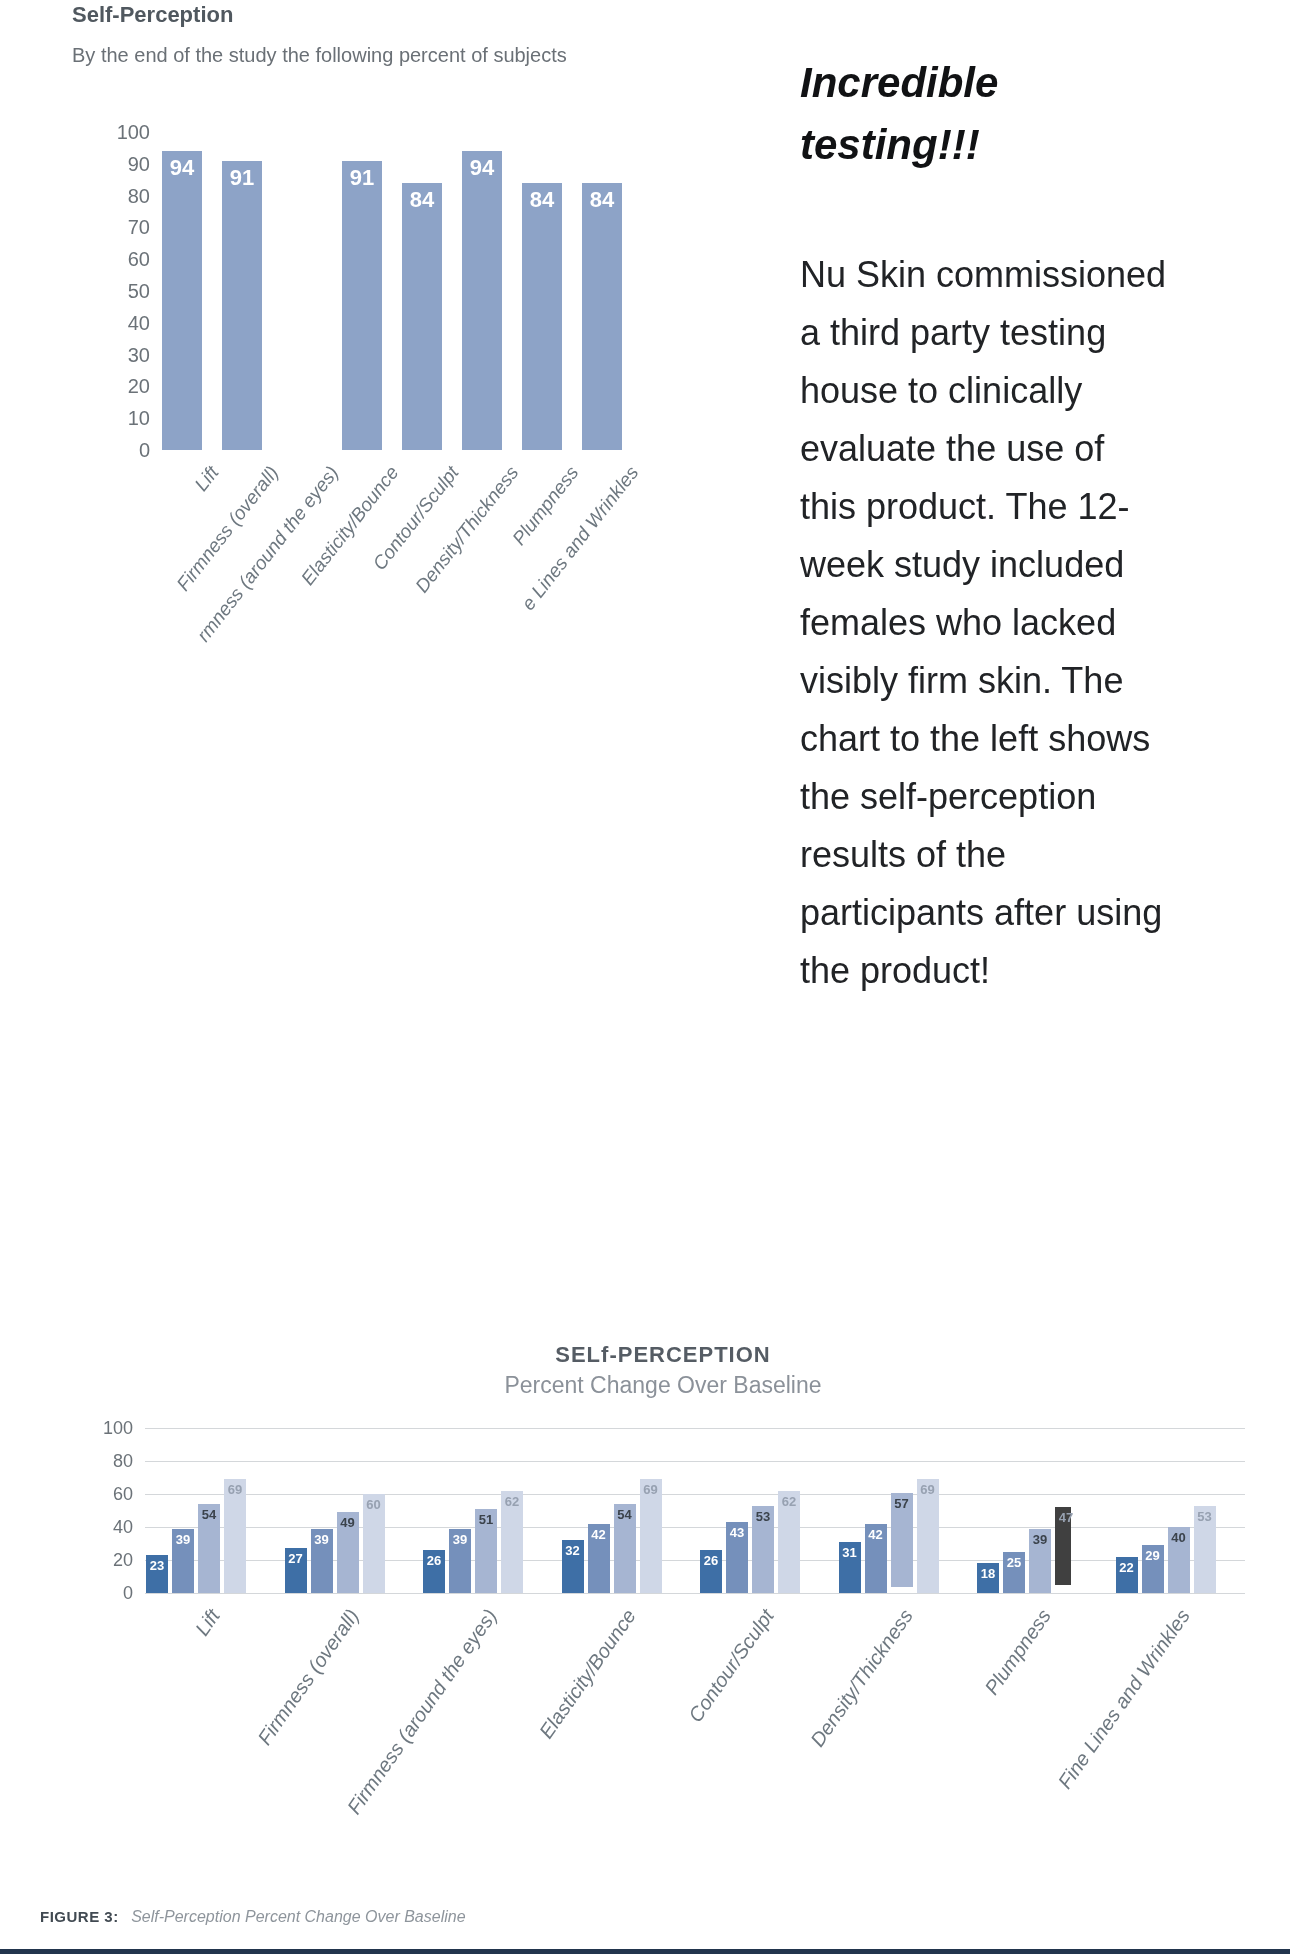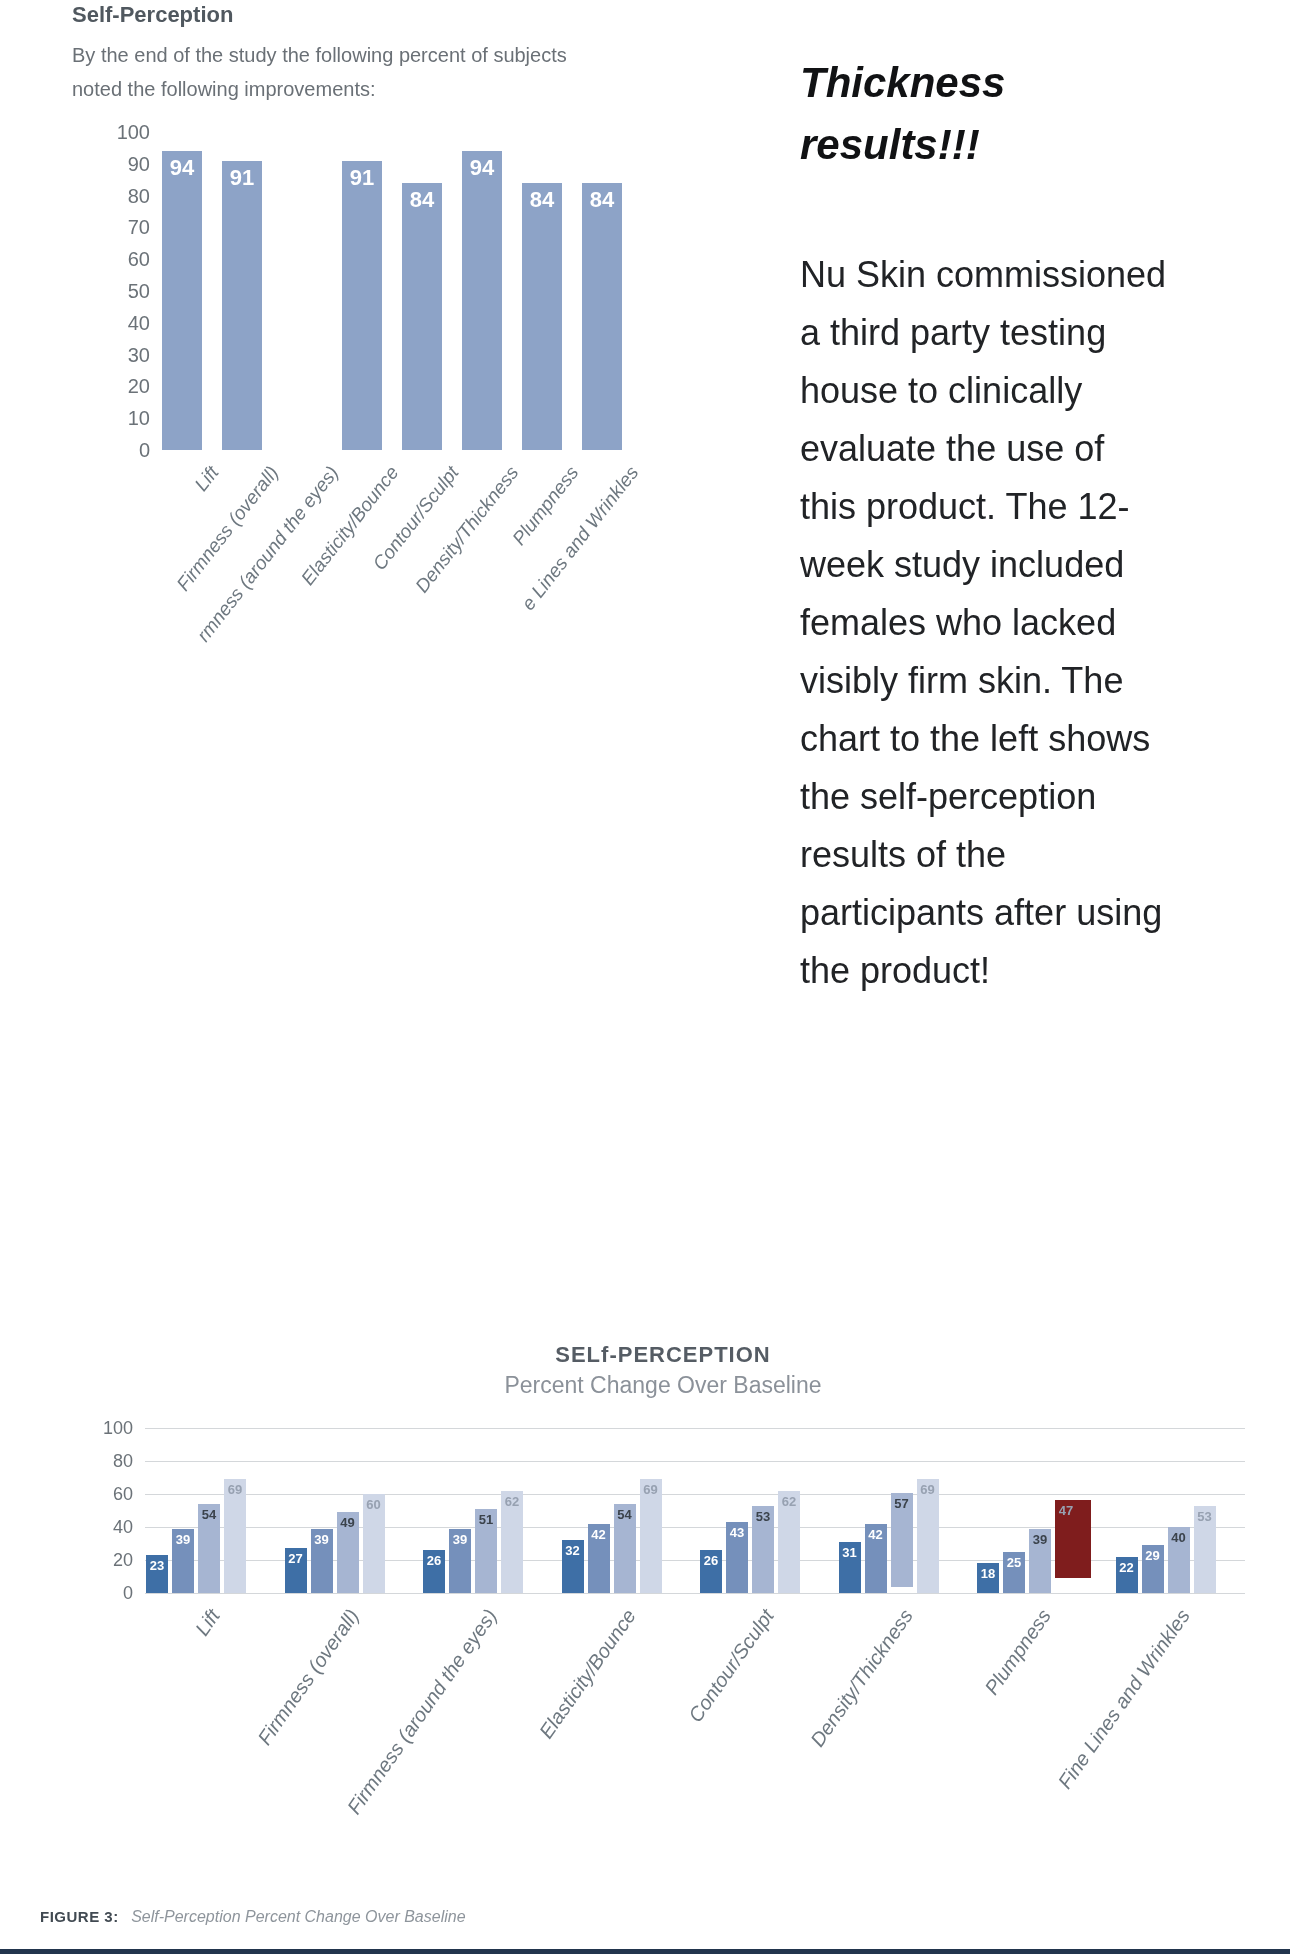--- a/index.html
+++ b/index.html
@@ -63,21 +63,20 @@
 </style>
 </head>
 <body>
 
 <div class="page">
 
   <div class="intro-block">
     <h1 class="study-heading">Self-Perception</h1>
     <p class="study-intro">
       <span>By the end of the study the following percent of subjects</span>
-      <span>noted the following improvements:</span>
     </p>
   </div>
 
   <div class="chart1" id="chart1">
       <div class="c1-ytick" style="top: 321px;">0</div>
       <div class="c1-ytick" style="top: 289.2px; text-align: right;">10</div>
       <div class="c1-ytick" style="top: 257.4px;">20</div>
       <div class="c1-ytick" style="top: 225.6px;">30</div>
       <div class="c1-ytick" style="top: 193.8px;">40</div>
       <div class="c1-ytick" style="top: 162px;">50</div>
@@ -111,21 +110,21 @@
         <div class="c1-val" style="color: rgb(255, 255, 255);">84</div>
       </div>
       <div class="c1-xlab" style="left: 246px; top: 344px;">Plumpness</div>
       <div class="c1-bar" style="left: 512px; top: 64.88px; width: 40px; height: 267.12px; background: rgb(141, 163, 199);">
         <div class="c1-val" style="color: rgb(255, 255, 255);">84</div>
       </div>
       <div class="c1-xlab" style="left: 306px; top: 344px;">e Lines and Wrinkles</div>
     </div>
 
   <div class="aside">
-    <h2 class="aside-headline">Thickness results!!!</h2>
+    <h2 class="aside-headline">Incredible testing!!!</h2>
     <p class="aside-body">Nu Skin commissioned a third party testing house to clinically evaluate the use of this product. The 12-week study included females who lacked visibly firm skin. The chart to the left shows the self-perception results of the participants after using the product!</p>
   </div>
 
   <div class="chart2" id="chart2">
     <div class="c2-title">SELf-PERCEPTION</div>
     <div class="c2-subtitle">Percent Change Over Baseline</div>
   <div class="c2-grid" style="top: 253px;"></div>
       <div class="c2-ytick" style="top: 243px;">0</div>
       <div class="c2-grid" style="top: 220px;"></div>
       <div class="c2-ytick" style="top: 210px;">20</div>
@@ -217,21 +216,21 @@
       <div class="c2-xlab" style="left: 618.5px; top: 265px;">Density/Thickness</div>
       <div class="c2-bar" style="left: 977px; top: 223.3px; width: 22px; height: 29.7px; background: rgb(62, 111, 166);">
         <div class="c2-val" style="color: rgb(255, 255, 255);">18</div>
       </div>
       <div class="c2-bar" style="left: 1003px; top: 211.75px; width: 22px; height: 41.25px; background: rgb(117, 144, 187);">
         <div class="c2-val" style="color: rgb(255, 255, 255);">25</div>
       </div>
       <div class="c2-bar" style="left: 1029px; top: 188.65px; width: 22px; height: 64.35px; background: rgb(166, 181, 210);">
         <div class="c2-val" style="color: rgb(59, 67, 76);">39</div>
       </div>
-      <div class="c2-bar" style="left: 1055px; top: 160px; width: 36px; height: 77.55px; background: #7f1d1d;">
+      <div class="c2-bar" style="left: 1055px; top: 167px; width: 16px; height: 77.55px; background: #404040;">
         <div class="c2-val" style="color: rgb(151, 161, 177);">47</div>
       </div>
       <div class="c2-xlab" style="left: 757px; top: 265px;">Plumpness</div>
       <div class="c2-bar" style="left: 1115.5px; top: 216.7px; width: 22px; height: 36.3px; background: rgb(62, 111, 166);">
         <div class="c2-val" style="color: rgb(255, 255, 255);">22</div>
       </div>
       <div class="c2-bar" style="left: 1141.5px; top: 205.15px; width: 22px; height: 47.85px; background: rgb(117, 144, 187);">
         <div class="c2-val" style="color: rgb(255, 255, 255);">29</div>
       </div>
       <div class="c2-bar" style="left: 1167.5px; top: 187px; width: 22px; height: 66px; background: rgb(166, 181, 210);">

